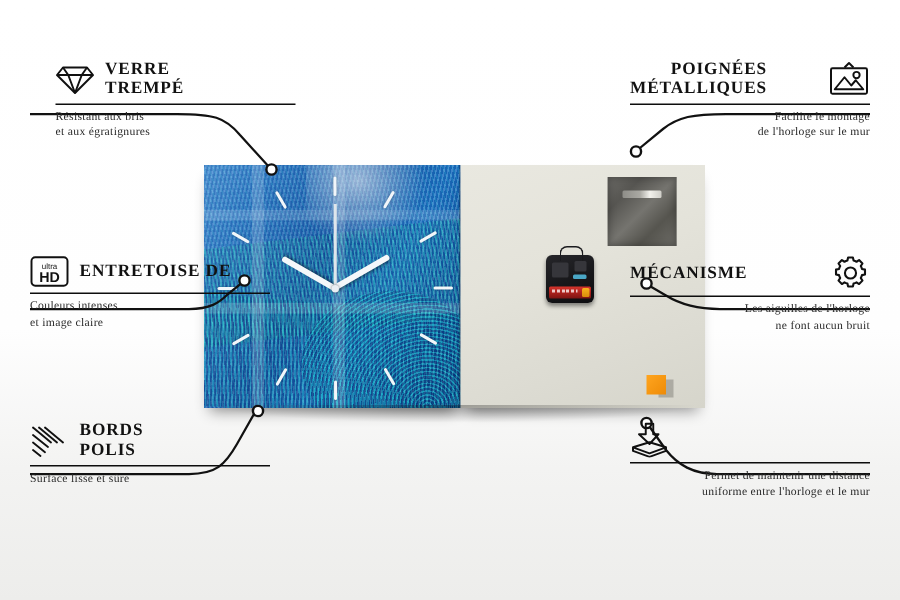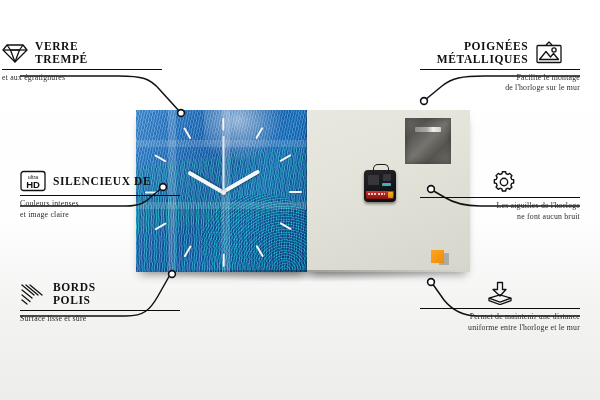--- a/index.html
+++ b/index.html
@@ -74,21 +74,21 @@
   .foam-sh{position:absolute;left:132px;top:143px;width:10px;height:12px;background:rgba(120,118,110,.45);}
   .prod-shadow{position:absolute;left:4px;top:160px;width:326px;height:12px;
     background:radial-gradient(ellipse at 50% 0%, rgba(0,0,0,.30), rgba(0,0,0,0) 70%);}
 
   
   .callout{position:absolute;}
   .title{font-weight:bold;letter-spacing:.6px;color:#111;line-height:1.12;font-size:11.5px;}
   .rule{height:1.4px;background:#0d0d0d;margin:3px 0 3px 0;}
   .sub{font-size:7.8px;color:#2a2a2a;line-height:1.32;letter-spacing:.2px;}
   .l-head{display:flex;align-items:center;justify-content:flex-start;gap:7px;}
-  .r-head{display:flex;align-items:center;justify-content:center;gap:7px;}
+  .r-head{display:flex;align-items:center;justify-content:space-between;gap:7px;}
   .r-text{text-align:right;}
   .icon{flex:0 0 auto;display:block;}
 
   svg.leader{position:absolute;left:0;top:0;width:600px;height:400px;pointer-events:none;}
 </style>
 </head>
 <body>
 
 <div id="stage">
 
@@ -160,51 +160,52 @@
     <g fill="#ffffff" stroke="#111" stroke-width="1.6">
       <circle cx="181" cy="113" r="3.4"></circle>
       <circle cx="163" cy="187" r="3.4"></circle>
       <circle cx="172" cy="274" r="3.4"></circle>
       <circle cx="424" cy="101" r="3.4"></circle>
       <circle cx="431" cy="189" r="3.4"></circle>
       <circle cx="431" cy="282" r="3.4"></circle>
     </g>
   </svg>
 
-  <div class="callout" style="left:2px;top:40px;width:160px;">
+  <div class="callout" style="left:37px;top:40px;width:160px;">
     <div class="l-head">
       <svg class="icon" width="26" height="22" viewBox="0 0 26 22">
         <g fill="none" stroke="#111" stroke-width="1.3" stroke-linejoin="round">
           <path d="M5,3 H21 L25,8 L13,20 L1,8 Z"></path>
           <path d="M1,8 H25"></path>
             <path d="M5,3 L8.5,8 L13,20"></path>
             <path d="M21,3 L17.5,8 L13,20"></path>
           <path d="M8.5,8 H17.5"></path>
         </g>
       </svg>
       <div class="title">
         <div>VERRE</div>
         <div>TREMPÉ</div>
       </div>
     </div>
     <div class="rule"></div>
     <div class="sub">
+      <div>Résistant aux bris</div>
       <div>et aux égratignures</div>
     </div>
   </div>
 
   <div class="callout" style="left:20px;top:170px;width:160px;">
     <div class="l-head">
       <svg class="icon" width="26" height="22" viewBox="0 0 26 22">
         <rect x="1" y="1.5" width="24" height="19" rx="2.5" fill="none" stroke="#111" stroke-width="1.3"></rect>
         <text x="13" y="9.3" text-anchor="middle" font-family="'Liberation Sans',sans-serif" font-size="5.3" fill="#111">ultra</text>
         <text x="13" y="18" text-anchor="middle" font-family="'Liberation Sans',sans-serif" font-size="9.5" font-weight="bold" fill="#111">HD</text>
       </svg>
       <div class="title">
-        <div>SILENCIEUX DE</div>
+        <div>ENTRETOISE DE</div>
       </div>
     </div>
     <div class="rule"></div>
     <div class="sub">
       <div>Couleurs intenses</div>
       <div>et image claire</div>
     </div>
   </div>
 
   <div class="callout" style="left:20px;top:281px;width:160px;">
@@ -248,20 +249,21 @@
     <div class="rule"></div>
     <div class="sub r-text">
       <div>Facilite le montage</div>
       <div>de l'horloge sur le mur</div>
     </div>
   </div>
 
   <div class="callout" style="left:420px;top:170px;width:160px;">
     <div class="r-head">
       <div class="title r-text">
+        <div>MÉCANISME</div>
       </div>
       <svg class="icon" width="26" height="24" viewBox="0 0 26 24">
         <g fill="none" stroke="#111" stroke-width="1.4" stroke-linejoin="round">
           <path d="M13,1.6 l2.6,1.1 l2.3,-0.9 l1.6,2.1 l-0.5,2.4 l1.8,1.8 l2.4,0.4 l0.5,2.6 l-1.9,1.6 l0,2.5 l1.9,1.7 l-0.6,2.6 l-2.4,0.3 l-1.7,1.8 l0.4,2.4
                    M13,1.6 l-2.6,1.1 l-2.3,-0.9 l-1.6,2.1 l0.5,2.4 l-1.8,1.8 l-2.4,0.4 l-0.5,2.6 l1.9,1.6 l0,2.5 l-1.9,1.7 l0.6,2.6 l2.4,0.3 l1.7,1.8 l-0.4,2.4" stroke-width="0"></path>
           <path d="M10.2,2.3 h5.6 l0.9,2.4 l2.4,1.0 l2.3,-1.1 l2.0,2.0 l-1.1,2.3 l1.0,2.4 l2.4,0.9 v2.8 l-2.4,0.9 l-1.0,2.4 l1.1,2.3 l-2.0,2.0 l-2.3,-1.1 l-2.4,1.0 l-0.9,2.4 h-5.6" stroke-width="0"></path>
           <path d="M13,3.2 a8.8,8.8 0 1 0 0.01,0 Z" stroke-width="0"></path>
           <path d="M11.4,1.7 h3.2 l0.45,2.0 a8.6,8.6 0 0 1 1.95,0.8 l1.72,-1.12 l2.26,2.26 l-1.12,1.72 a8.6,8.6 0 0 1 0.8,1.95 l2.0,0.45 v3.2 l-2.0,0.45 a8.6,8.6 0 0 1 -0.8,1.95 l1.12,1.72 l-2.26,2.26 l-1.72,-1.12 a8.6,8.6 0 0 1 -1.95,0.8 l-0.45,2.0 h-3.2 l-0.45,-2.0 a8.6,8.6 0 0 1 -1.95,-0.8 l-1.72,1.12 l-2.26,-2.26 l1.12,-1.72 a8.6,8.6 0 0 1 -0.8,-1.95 l-2.0,-0.45 v-3.2 l2.0,-0.45 a8.6,8.6 0 0 1 0.8,-1.95 l-1.12,-1.72 l2.26,-2.26 l1.72,1.12 a8.6,8.6 0 0 1 1.95,-0.8 Z" stroke-width="1.4"></path>
           <circle cx="13" cy="12" r="3.7"></circle>
         </g>

